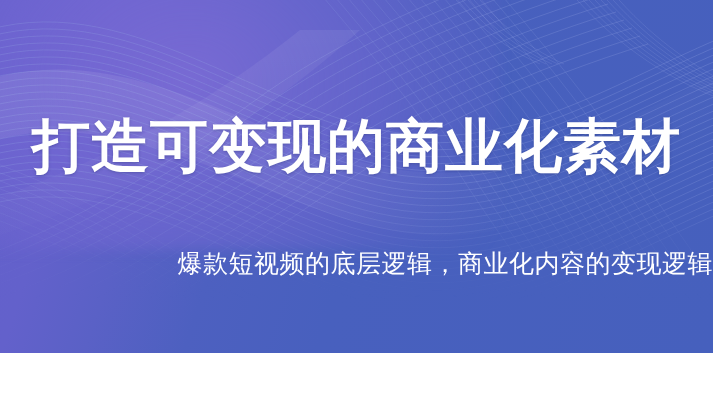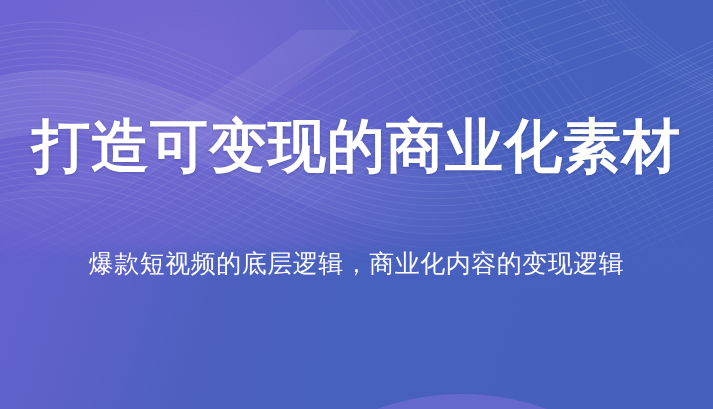--- a/index.html
+++ b/index.html
@@ -7,21 +7,21 @@
     padding: 0;
     background: #ffffff;
   }
   body {
     font-family: "Liberation Sans", "DejaVu Sans", sans-serif;
   }
 
   .banner {
     position: relative;
     width: 713px;
-    height: 409px;
+    height: 353px;
     overflow: hidden;
     background: #4860be;
   }
 
   
   .bg-gradient {
     position: absolute;
     inset: 0;
     background:
       linear-gradient(108deg,
@@ -108,21 +108,21 @@
     letter-spacing: 1px;
     white-space: nowrap;
     text-shadow: 0 1px 3px rgba(38,48,110,0.35);
   }
 
   .subtitle {
     position: absolute;
     left: 0;
     right: 0;
     top: 246px;
-    text-align: center;
+    text-align: right;
     color: #ffffff;
     font-size: 25px;
     line-height: 34px;
     font-weight: normal;
     letter-spacing: 0.5px;
     white-space: nowrap;
   }
 </style>
 </head>
 <body>

